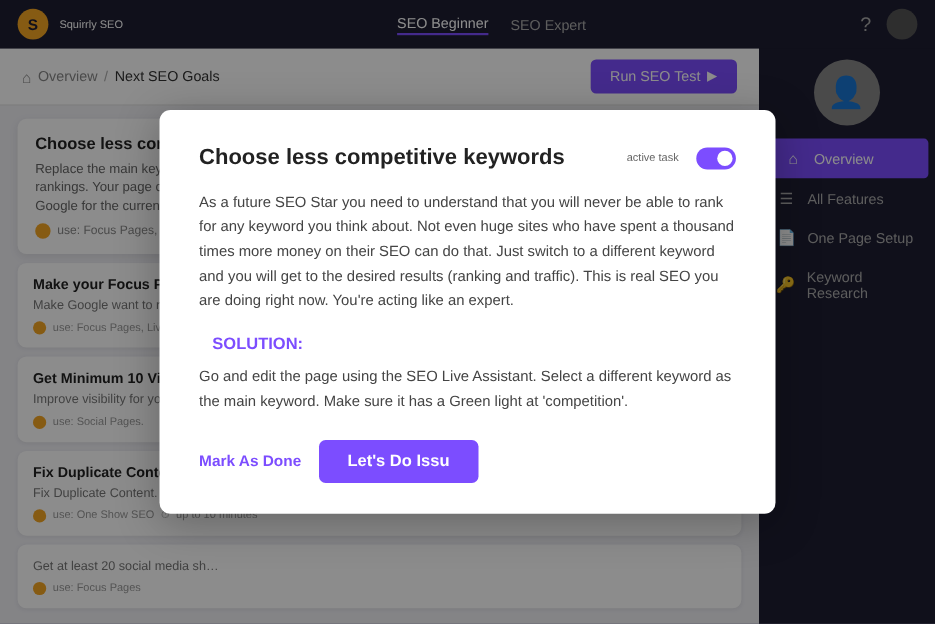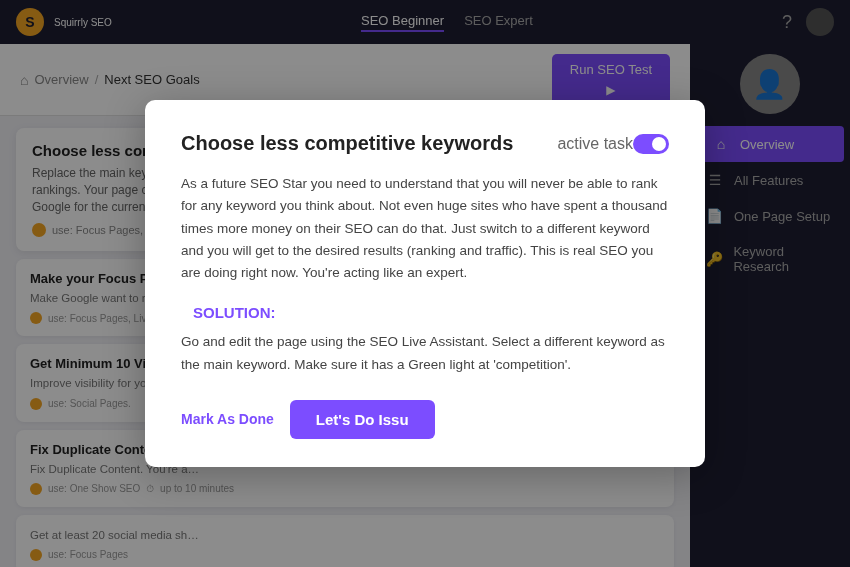--- a/index.html
+++ b/index.html
@@ -12,40 +12,40 @@
       display: flex;
       align-items: center;
       padding: 0 16px;
       justify-content: space-between;
       z-index: 10;
       position: relative;
     }
     .navbar-left { display: flex; align-items: center; gap: 10px; }
     .navbar-logo { width: 28px; height: 28px; background: #f5a623; border-radius: 50%; display: flex; align-items: center; justify-content: center; font-size: 14px; font-weight: bold; color: #1e1e32; }
     .navbar-title { color: #fff; font-size: 10px; font-weight: 400; }
-    .navbar-center { display: flex; align-items: flex-start; gap: 20px; }
+    .navbar-center { display: flex; align-items: center; gap: 20px; }
     .nav-link { color: #aaa; font-size: 13px; cursor: pointer; text-decoration: none; }
     .nav-link.active { color: #fff; border-bottom: 2px solid #7c4dff; padding-bottom: 2px; }
     .navbar-right { display: flex; align-items: center; gap: 14px; }
     .nav-icon { color: #aaa; font-size: 18px; cursor: pointer; }
     .nav-avatar { width: 28px; height: 28px; background: #555; border-radius: 50%; }
 
     
     .main-layout { display: flex; height: calc(567px - 44px); }
 
     
     .left-area { flex: 1; background: #f0f0f5; overflow: hidden; position: relative; }
 
     
     .breadcrumb-bar { background: #fff; padding: 10px 20px; display: flex; align-items: center; justify-content: space-between; border-bottom: 1px solid #e0e0e0; }
     .breadcrumb { display: flex; align-items: center; gap: 6px; font-size: 13px; color: #666; }
     .breadcrumb-link { color: #888; }
     .breadcrumb-sep { color: #aaa; }
     .breadcrumb-current { color: #333; font-weight: 500; }
-    .run-seo-btn { background: #7c4dff; color: #fff; border: none; padding: 8px 18px; border-radius: 5px; font-size: 13px; cursor: pointer; display: flex; gap: 6px; flex-direction: column; }
+    .run-seo-btn { background: #7c4dff; color: #fff; border: none; padding: 8px 18px; border-radius: 5px; font-size: 13px; cursor: pointer; display: flex; gap: 6px; }
     .run-seo-btn .arrow { font-size: 12px; }
 
     
     .task-card-highlight {
       background: #fff;
       margin: 12px 16px 8px;
       border-radius: 8px;
       padding: 14px 16px;
       box-shadow: 0 2px 8px rgba(0,0,0,0.08);
       position: relative;
@@ -94,21 +94,21 @@
     .modal {
       background: #fff;
       border-radius: 10px;
       width: 560px;
       padding: 32px 36px 28px;
       box-shadow: 0 8px 40px rgba(0,0,0,0.28);
       position: relative;
     }
     .modal-header { display: flex; align-items: center; justify-content: space-between; margin-bottom: 18px; }
     .modal-title { font-size: 20px; font-weight: 700; color: #222; }
-    .modal-active-task { display: flex; align-items: center; gap: 0; font-size: 16px; color: #666; }
+    .modal-active-task { display: flex; align-items: center; gap: 16px; font-size: 10px; color: #666; }
     .toggle-on { width: 36px; height: 20px; background: #7c4dff; border-radius: 10px; position: relative; display: inline-block; }
     .toggle-on::after { content: ''; position: absolute; right: 3px; top: 3px; width: 14px; height: 14px; background: #fff; border-radius: 50%; }
     .modal-body { font-size: 13.5px; color: #444; line-height: 1.65; margin-bottom: 20px; }
     .solution-label { font-size: 15px; font-weight: 700; color: #7c4dff; margin: 18px 12px 10px; }
     .modal-footer { display: flex; align-items: center; justify-content: flex-start; gap: 16px; margin-top: 24px; }
     .mark-done-btn { background: none; border: none; color: #7c4dff; font-size: 14px; font-weight: 600; cursor: pointer; }
     .lets-do-btn { background: #7c4dff; color: #fff; border: none; padding: 11px 26px; border-radius: 6px; font-size: 15px; font-weight: 700; cursor: pointer; }
   </style>
 </head>
 <body>

